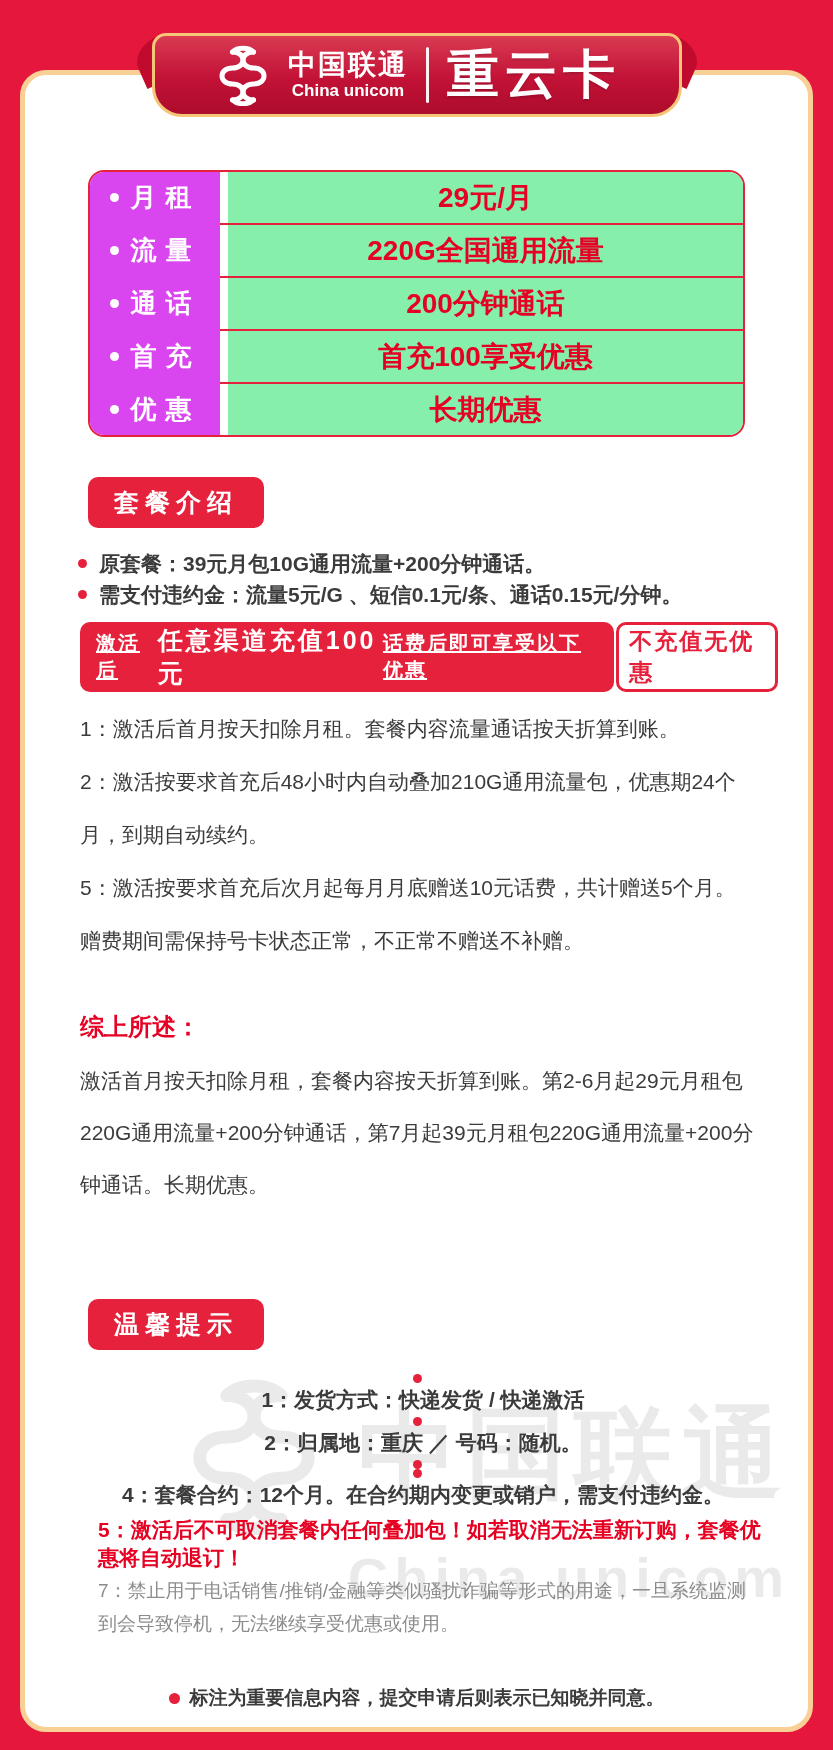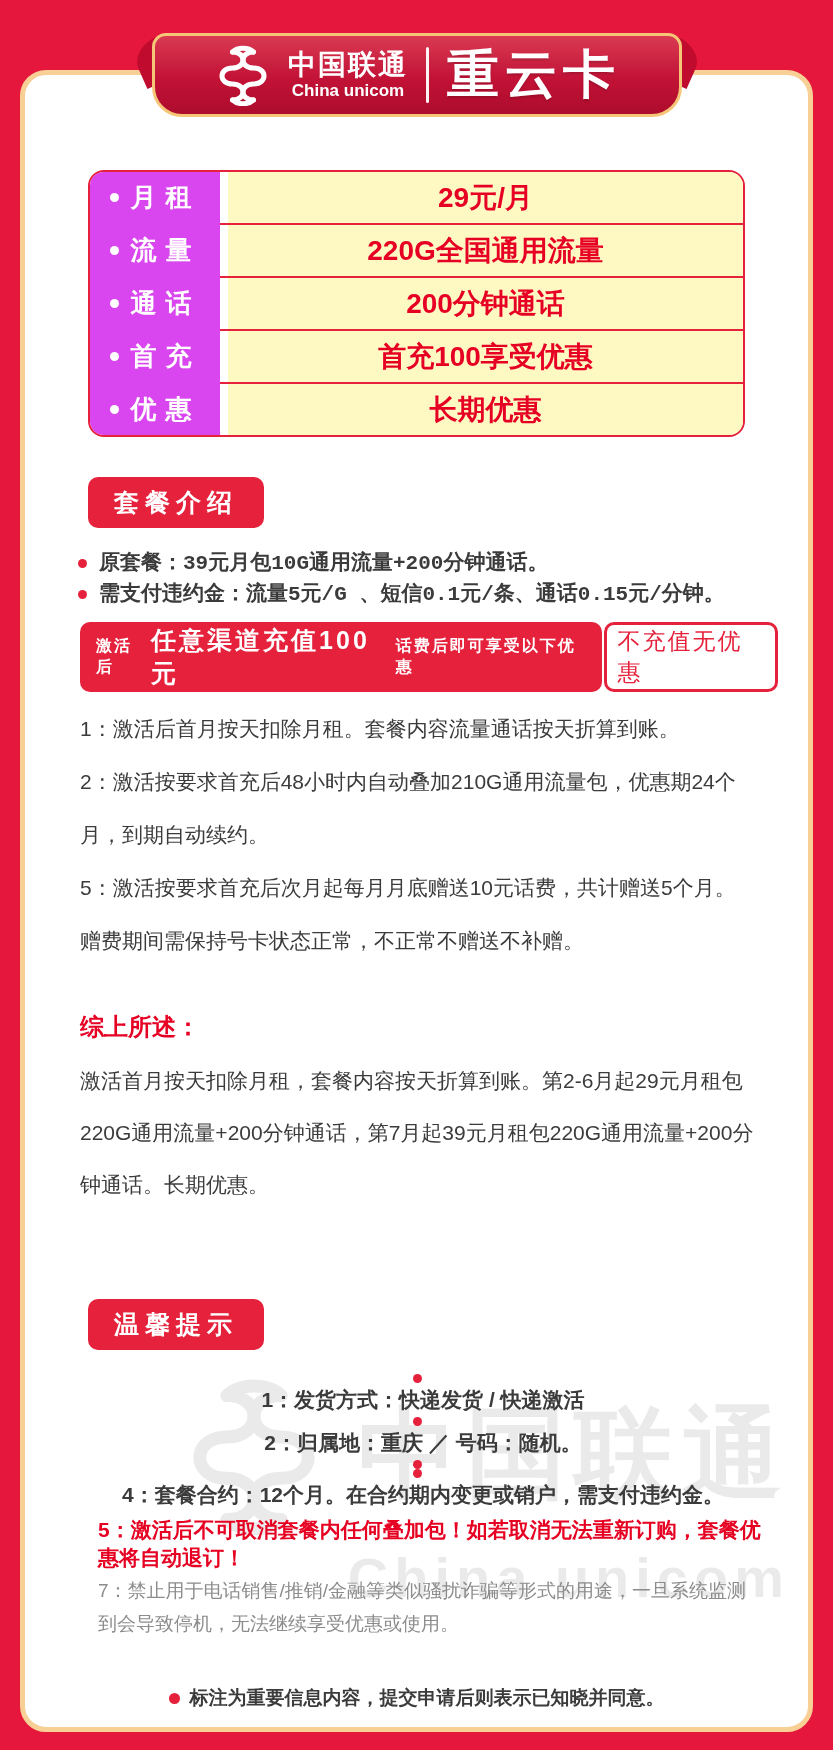--- a/index.html
+++ b/index.html
@@ -53,45 +53,45 @@
   .plan-row:first-child{border-top:none;}
   .plan-label{
     width:130px;flex:0 0 auto;background:#d946ef;color:#fff;
     display:flex;align-items:center;justify-content:center;
     font-weight:bold;font-size:26px;letter-spacing:9px;
     height:51px;position:relative;margin-top:-2px;padding-top:2px;
   }
   .plan-label .wdot{width:9px;height:9px;border-radius:50%;background:#fff;margin-right:12px;flex:0 0 auto;}
   .plan-value{
     flex:1;display:flex;align-items:center;justify-content:center;
-    color:#e60024;font-weight:bold;font-size:28px;height:51px;background:#fef9c3;margin-left:8px;
+    color:#e60024;font-weight:bold;font-size:28px;height:51px;background:#86efac;margin-left:8px;
   }
   
   .section-btn{
     display:inline-block;margin:40px 0 0 63px;
     background:#e5213c;color:#fff;font-weight:bold;font-size:25px;
     letter-spacing:6px;padding:9px 26px;border-radius:10px;
   }
   .section-btn.tips-btn{margin-top:88px;}
   
-  .bullets{margin:20px 40px 0 53px;font-family:Liberation Mono, monospace;}
+  .bullets{margin:20px 40px 0 53px;}
   .bullet-line{display:flex;align-items:center;line-height:31px;}
   .rdot{width:9px;height:9px;border-radius:50%;background:#e5213c;margin-right:12px;flex:0 0 auto;}
   .bullet-text{color:#3b3b3b;font-weight:bold;font-size:21px;}
   
   .banner{display:flex;align-items:stretch;margin:12px 30px 0 55px;}
   .banner-main{
     background:#e5213c;color:#fff;border-radius:10px;
     display:flex;align-items:center;padding:2px 12px 2px 16px;
   }
-  .banner-pre,.banner-suf{font-size:16px;font-weight:bold;letter-spacing:2px;}
+  .banner-pre,.banner-suf{font-size:20px;font-weight:bold;letter-spacing:2px;text-decoration:underline;}
   .banner-hl{font-size:25px;font-weight:bold;letter-spacing:3px;margin:0 2px;}
   .banner-tag{
     background:#fff;border:3px solid #e5213c;border-radius:10px;
-    color:#e5213c;font-weight:normal;font-size:23px;letter-spacing:2px;
+    color:#e5213c;font-weight:bold;font-size:23px;letter-spacing:2px;
     display:flex;align-items:center;padding:0 10px;margin-left:2px;
   }
   
   .items{margin:10px 62px 0 55px;}
   .items p{margin:0;color:#3b3b3b;font-size:21px;line-height:53px;}
   
   .summary-heading{margin:44px 0 0 55px;color:#e60024;font-weight:bold;font-size:24px;}
   .summary-text{margin:12px 40px 0 55px;color:#3b3b3b;font-size:21px;line-height:52px;}
   
   .tips-bullets{margin:24px 40px 0 53px;}

